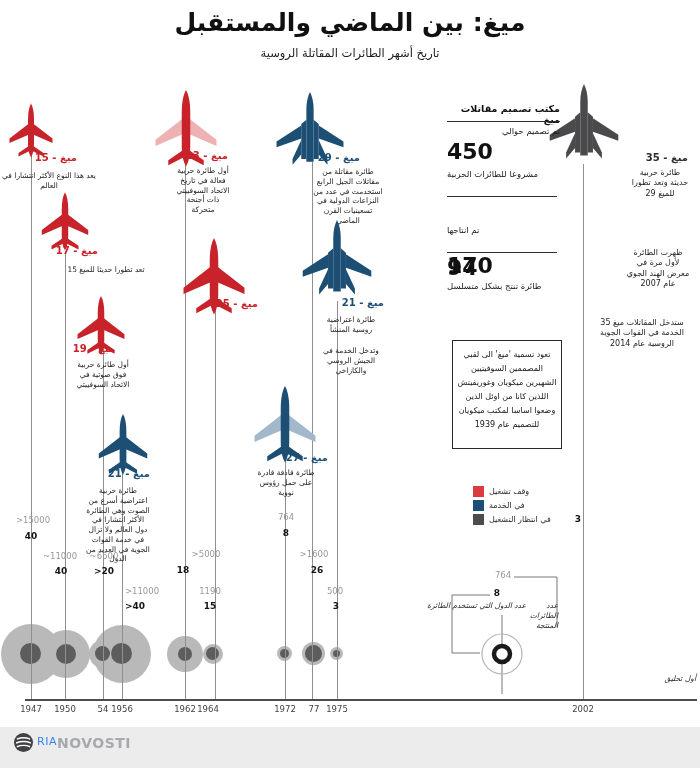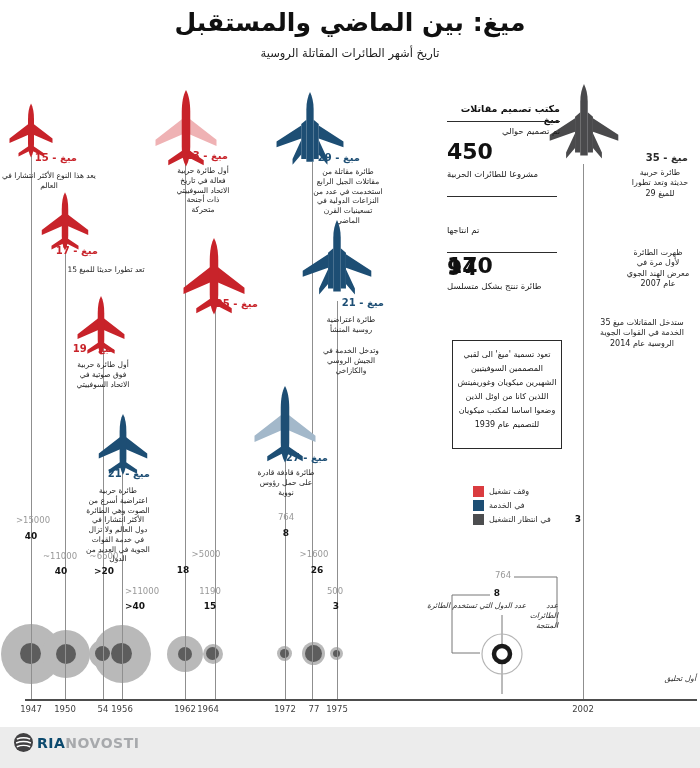--- a/index.html
+++ b/index.html
@@ -24,21 +24,21 @@
   .bignum{position:absolute;font-size:22px;font-weight:bold;color:#111;line-height:1;}
   .pcap{position:absolute;font-size:8.5px;color:#1c1c1c;line-height:1.25;}
   .phead{position:absolute;font-size:9.5px;font-weight:bold;color:#111;text-align:right;}
   .sq{position:absolute;width:11px;height:11px;}
   .legend-t{position:absolute;font-size:8px;color:#2a2a2a;white-space:nowrap;}
   .keylabel{position:absolute;font-size:7.5px;color:#2a2a2a;text-align:right;line-height:1.3;font-style:italic;}
   .origin{position:absolute;border:1px solid #2a2a2a;font-size:8px;line-height:14px;
           color:#161616;text-align:center;padding:7px 4px;box-sizing:border-box;}
   .footer{position:absolute;left:0;top:727px;width:700px;height:41px;background:#ececec;}
   .logo{position:absolute;left:14px;top:733px;display:flex;align-items:center;gap:4px;}
-  .logo-ria{font-size:14px;font-weight:bold;color:#0c4a6e;letter-spacing:.5px;}
+  .logo-ria{font-size:11px;font-weight:normal;color:#3b82f6;letter-spacing:.5px;}
   .logo-nov{font-size:14px;font-weight:bold;color:#a7a9ac;letter-spacing:.5px;}
   .axis{position:absolute;left:25px;top:699px;width:672px;height:1.5px;background:#4d4d4d;}
 </style>
 </head>
 <body>
 
 <div id="canvas">
 
   <svg width="0" height="0" style="position:absolute" aria-hidden="true">
     <defs>

